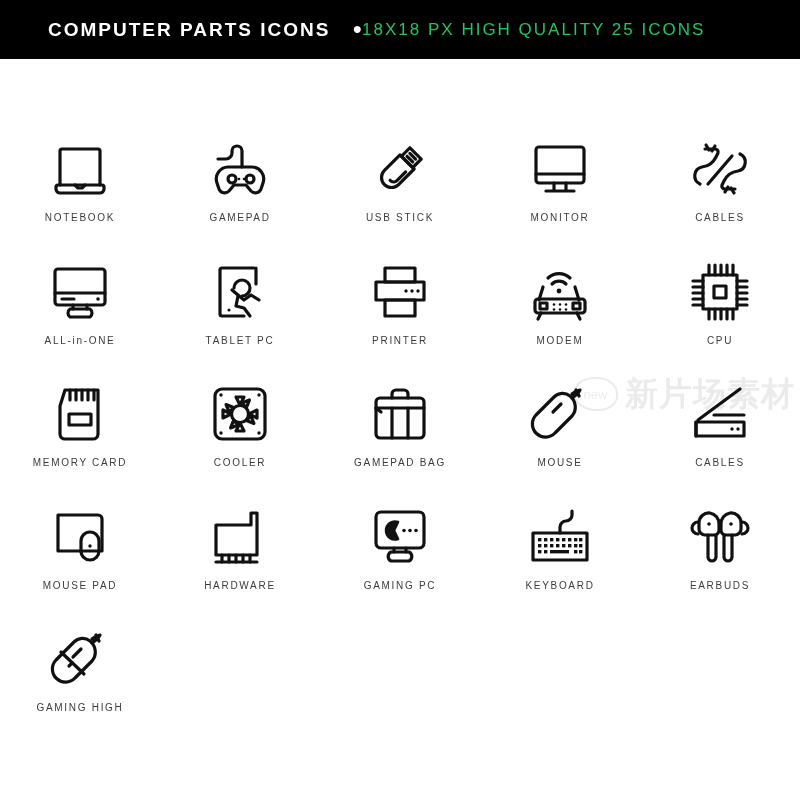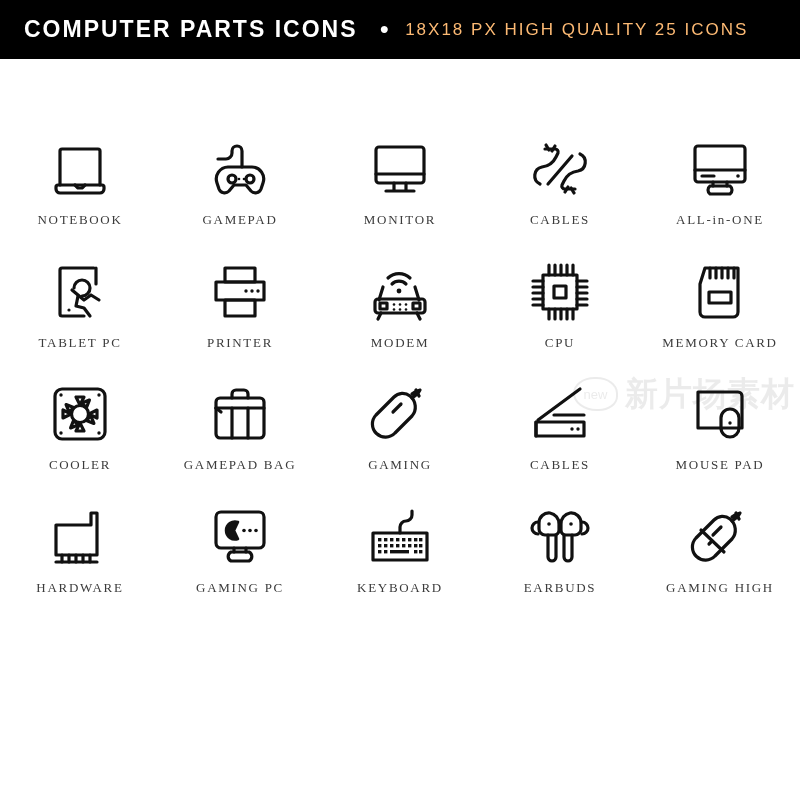--- a/index.html
+++ b/index.html
@@ -8,29 +8,29 @@
     font-family:"Liberation Sans", sans-serif;
   }
   .page{position:relative;width:800px;height:800px;background:#fff;}
 
   
   .header{
     position:absolute;left:0;top:0;width:800px;height:59px;
     background:#000000;display:flex;align-items:center;
   }
   .header-title{
-    margin-left:24px;color:#ffffff;font-size:23px;font-weight:bold;
+    margin-left:48px;color:#ffffff;font-size:19px;font-weight:bold;
     letter-spacing:2.0px;white-space:nowrap;
   }
   .header-bullet{
     margin-left:22px;color:#ffffff;font-size:16px;line-height:1;
     display:inline-block;transform:translateY(-1px);
   }
   .header-sub{
-    margin-left:16px;color:#fdba74;font-size:17px;font-weight:400;
+    margin-left:0;color:#22c55e;font-size:17px;font-weight:400;
     letter-spacing:2.0px;white-space:nowrap;
   }
 
   
   .watermark{
     position:absolute;left:573px;top:372px;width:222px;height:44px;
     opacity:.14;pointer-events:none;display:flex;align-items:center;
   }
   .wm-badge{
     width:44px;height:30px;border:2px solid #777;border-radius:50% 50% 45% 55%;
@@ -50,22 +50,22 @@
   }
   .cell{
     height:122.5px;display:flex;flex-direction:column;
     align-items:center;justify-content:flex-start;
   }
   .icon-wrap{
     height:82px;display:flex;align-items:center;justify-content:center;
   }
   .icon-wrap svg{display:block;}
   .cell-label{
-    margin-top:2px;font-size:13px;color:#3b3b3b;letter-spacing:1.7px;
-    white-space:nowrap;text-align:center;font-family:Liberation Serif, serif;
+    margin-top:2px;font-size:10px;color:#3b3b3b;letter-spacing:1.7px;
+    white-space:nowrap;text-align:center;font-family:Liberation Sans, sans-serif;
   }
 </style>
 </head>
 <body>
 
 <div class="page">
 
   <div class="header">
     <span class="header-title">COMPUTER PARTS ICONS</span>
     <span class="header-bullet">●</span>
@@ -99,20 +99,34 @@
           <path d="M20 30 h24 a12 12 0 0 1 11 16 l-2 6 a6 6 0 0 1 -10 2 l-5 -6 h-12 l-5 6 a6 6 0 0 1 -10 -2 l-2 -6 a12 12 0 0 1 11 -16 z"></path>
           <circle cx="24" cy="42" r="4"></circle>
           <circle cx="42" cy="42" r="4"></circle>
           <circle cx="31" cy="42" r="1.3" fill="#111" stroke="none"></circle>
           <circle cx="36" cy="42" r="1.3" fill="#111" stroke="none"></circle>
         </svg>
       </div>
       <div class="cell-label">GAMEPAD</div>
     </div>
 
+    <div class="cell">
+      <div class="icon-wrap">
+        <svg width="64" height="64" viewBox="0 0 64 64" fill="none" stroke="#111" stroke-width="3.2" stroke-linecap="round" stroke-linejoin="round">
+          <g transform="rotate(45 32 32)">
+            <path d="M24 10 h16 v12 h-16 z"></path>
+            <path d="M28 14 h8"></path>
+            <path d="M28 18 h8"></path>
+            <path d="M22 22 h20 v22 a10 10 0 0 1 -20 0 z"></path>
+            <path d="M38 30 v12 a5 5 0 0 1 -5 5"></path>
+          </g>
+        </svg>
+      </div>
+      <div class="cell-label">USB STICK</div>
+    </div>
 
     <div class="cell">
       <div class="icon-wrap">
         <svg width="64" height="64" viewBox="0 0 64 64" fill="none" stroke="#111" stroke-width="3.2" stroke-linecap="round" stroke-linejoin="round">
           <rect x="8" y="10" width="48" height="36" rx="3"></rect>
           <path d="M8 37 h48"></path>
           <path d="M26 46 v7"></path>
           <path d="M38 46 v7"></path>
           <path d="M18 54 h28"></path>
         </svg>
@@ -286,21 +300,21 @@
 
     <div class="cell">
       <div class="icon-wrap">
         <svg width="64" height="64" viewBox="0 0 64 64" fill="none" stroke="#111" stroke-width="3.2" stroke-linecap="round" stroke-linejoin="round">
           <path d="M42 14 a14 14 0 0 1 2 20 L27 51 a13 13 0 0 1 -19 -18 L26 15 a12 12 0 0 1 16 -1 z"></path>
           <path d="M44 16 q6 -4 8 -8 q-5 1 -8 4"></path>
           <path d="M48 8 l3 6"></path>
           <path d="M25 30 l8 -8"></path>
         </svg>
       </div>
-      <div class="cell-label">GAMING</div>
+      <div class="cell-label">MOUSE</div>
     </div>
 
     <div class="cell">
       <div class="icon-wrap">
         <svg width="64" height="64" viewBox="0 0 64 64" fill="none" stroke="#111" stroke-width="3.2" stroke-linecap="round" stroke-linejoin="round">
           <path d="M10 38 L52 7"></path>
           <path d="M26 33 h30"></path>
           <path d="M8 40 h48 v14 h-48 z"></path>
           <path d="M8 40 v14"></path>
           <circle cx="44" cy="47" r="1.7" fill="#111" stroke="none"></circle>

